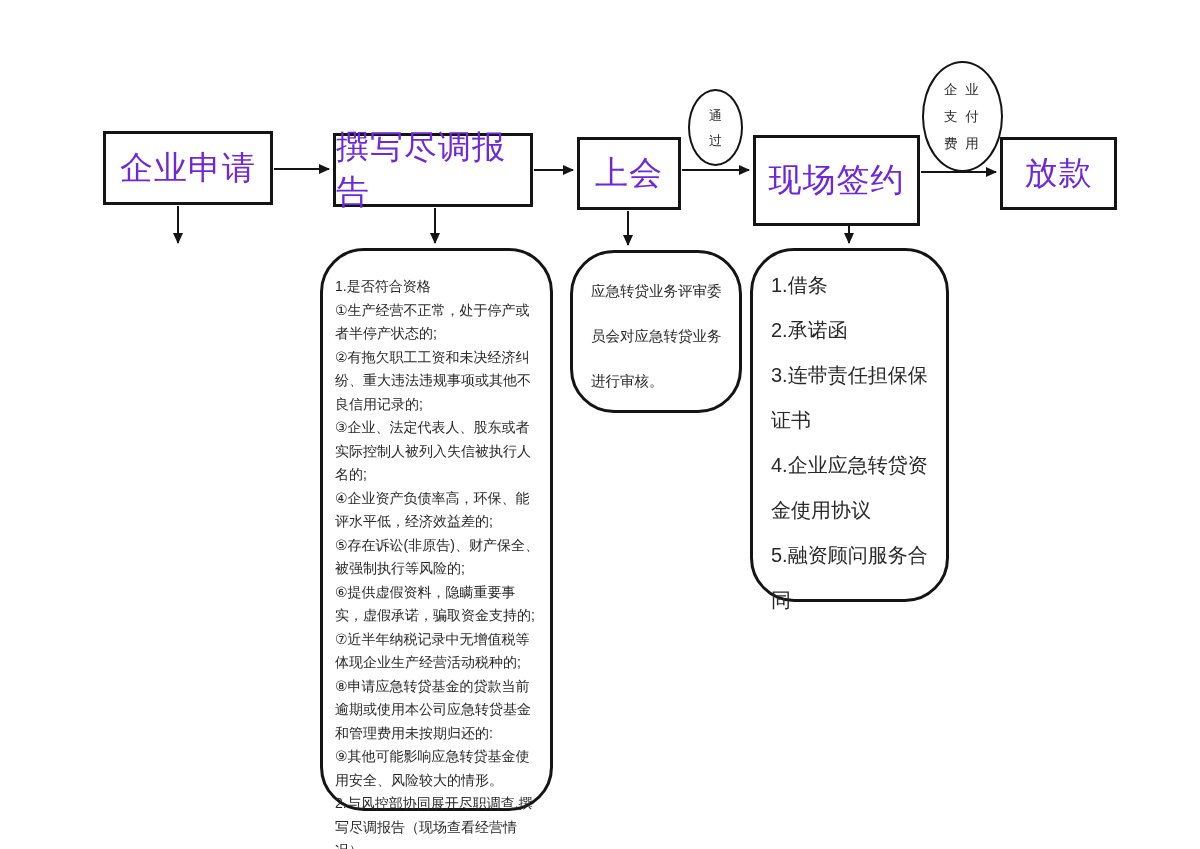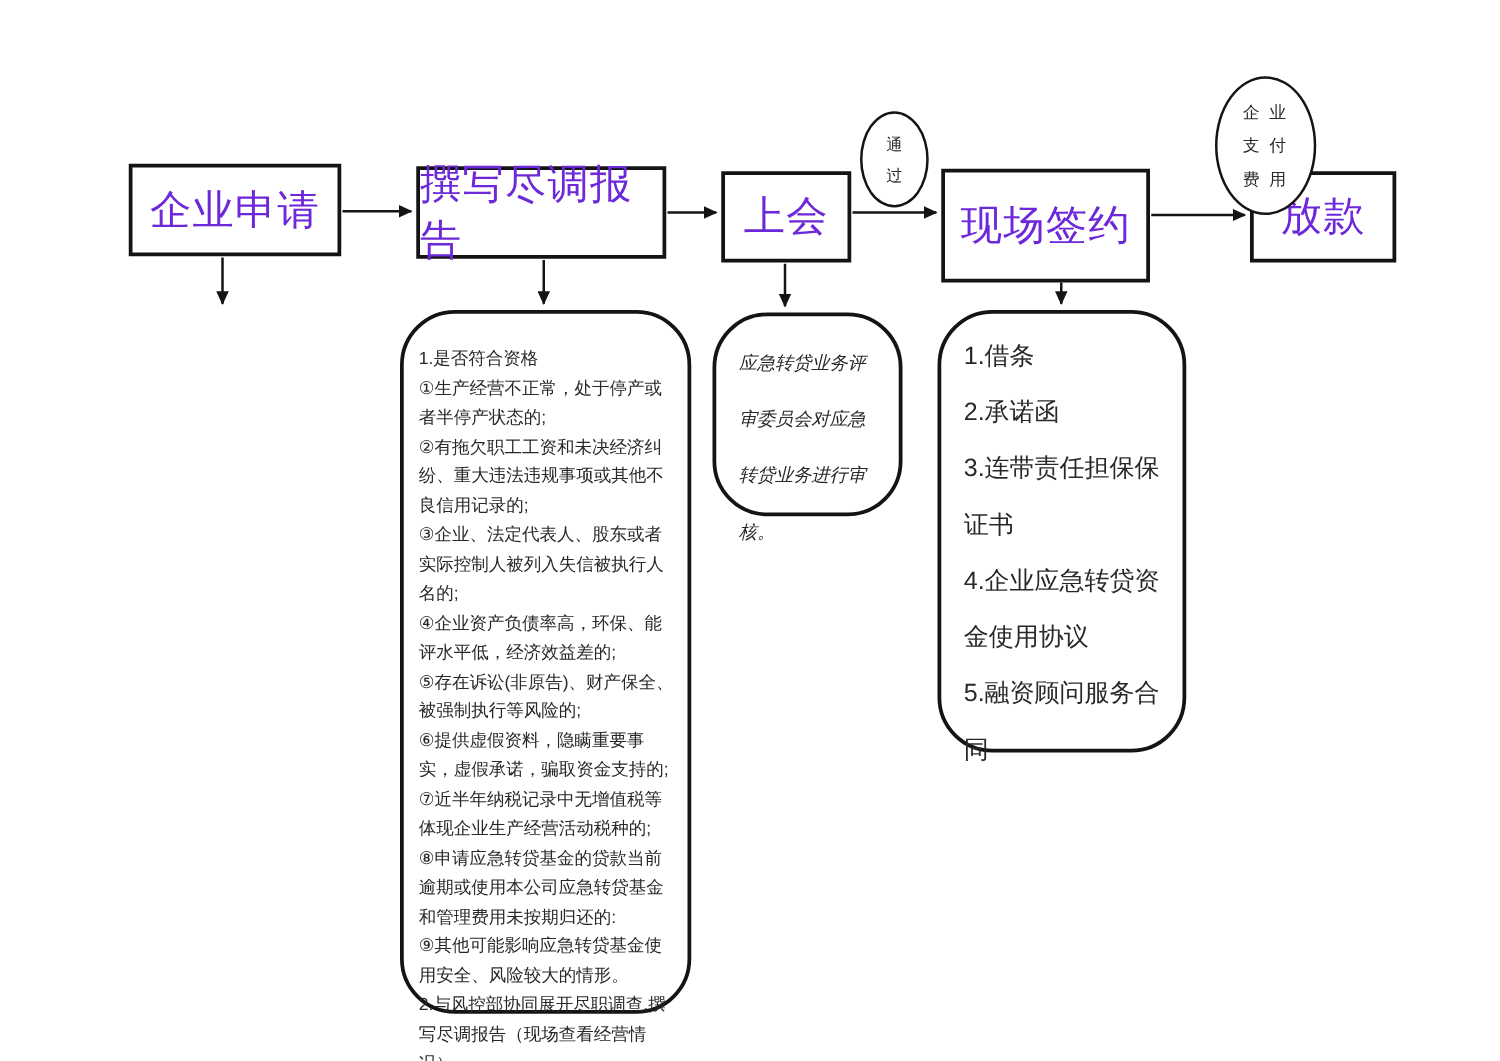--- a/index.html
+++ b/index.html
@@ -19,32 +19,32 @@
   .step-3{left:577px;top:137px;width:104px;height:73px;}
   .step-4{left:753px;top:135px;width:167px;height:91px;}
   .step-5{left:1000px;top:137px;width:117px;height:73px;}
   .oval{
     position:absolute;border:2.5px solid #141414;background:#ffffff;
     border-radius:50%;display:flex;align-items:center;justify-content:center;
     text-align:center;white-space:pre-line;box-sizing:border-box;z-index:3;
     color:#2a2a2a;
   }
   .oval-pass{left:688px;top:89px;width:55px;height:77px;font-size:13px;line-height:25px;}
-  .oval-fee{left:972px;top:61px;width:81px;height:111px;font-size:13.5px;line-height:27px;letter-spacing:2px;}
+  .oval-fee{left:922px;top:61px;width:81px;height:111px;font-size:13.5px;line-height:27px;letter-spacing:2px;}
   .detail{
     position:absolute;border:3px solid #141414;background:#ffffff;
     border-radius:44px;box-sizing:border-box;white-space:pre-line;
     color:#282828;z-index:2;
   }
   .detail-1{left:82px;top:248px;width:200px;height:436px;
     padding:14px 12px 0 14px;font-size:14px;line-height:23px;}
   .detail-2{left:320px;top:248px;width:233px;height:563px;
     padding:24px 10px 0 12px;font-size:14px;line-height:23.5px;}
-  .detail-3{left:570px;top:250px;width:152px;height:163px;
-    padding:16px 16px 0 18px;font-size:14.5px;line-height:45px;font-style:italic;}
+  .detail-3{left:570px;top:250px;width:172px;height:163px;
+    padding:16px 16px 0 18px;font-size:14.5px;line-height:45px;}
   .detail-4{left:750px;top:248px;width:199px;height:354px;
     padding:12px 14px 0 18px;font-size:20px;line-height:45px;}
   .connectors{position:absolute;left:0;top:0;width:1200px;height:849px;z-index:1;}
 </style>
 </head>
 <body>
 
 <div class="canvas">
 
   <svg class="connectors" width="1200" height="849" viewBox="0 0 1200 849">

